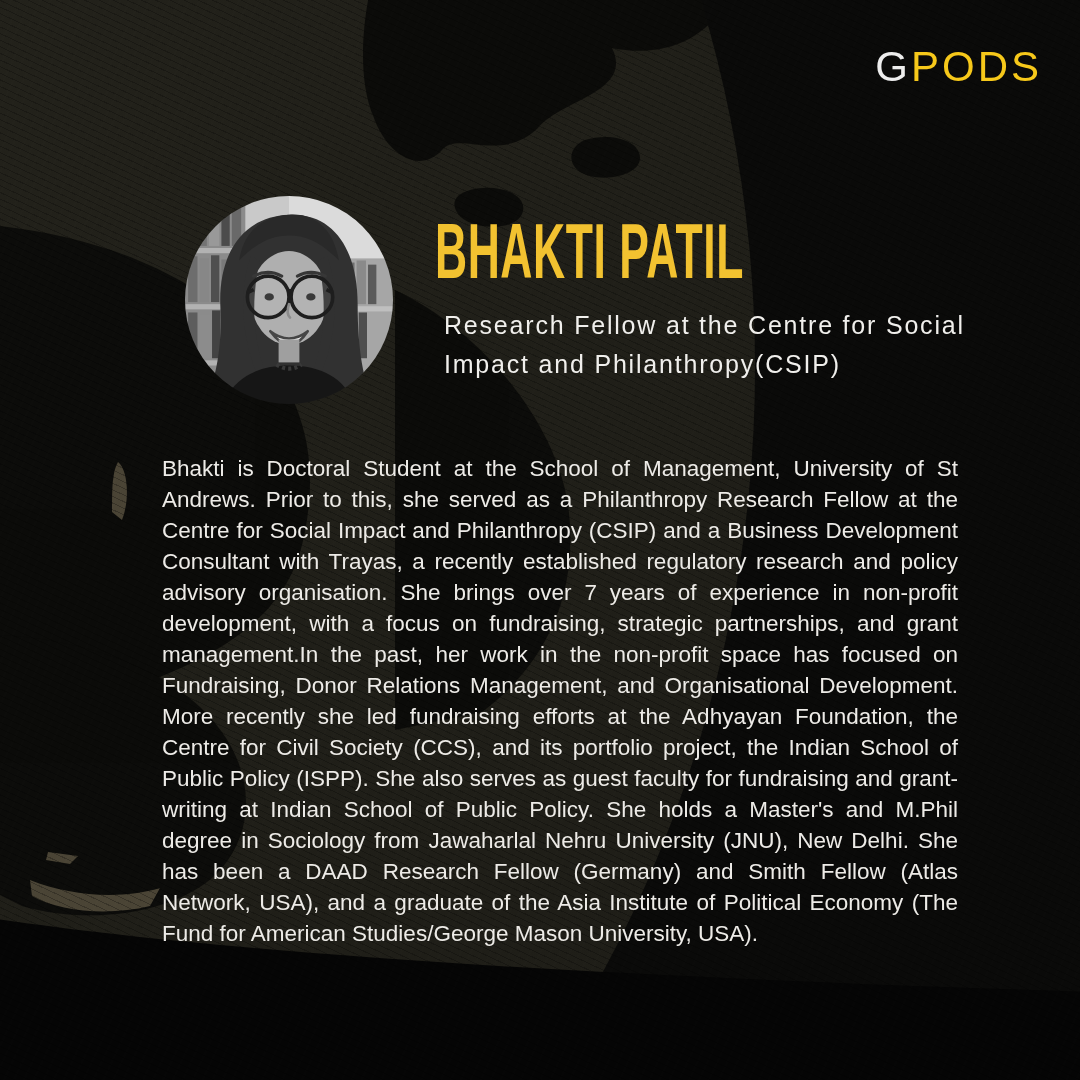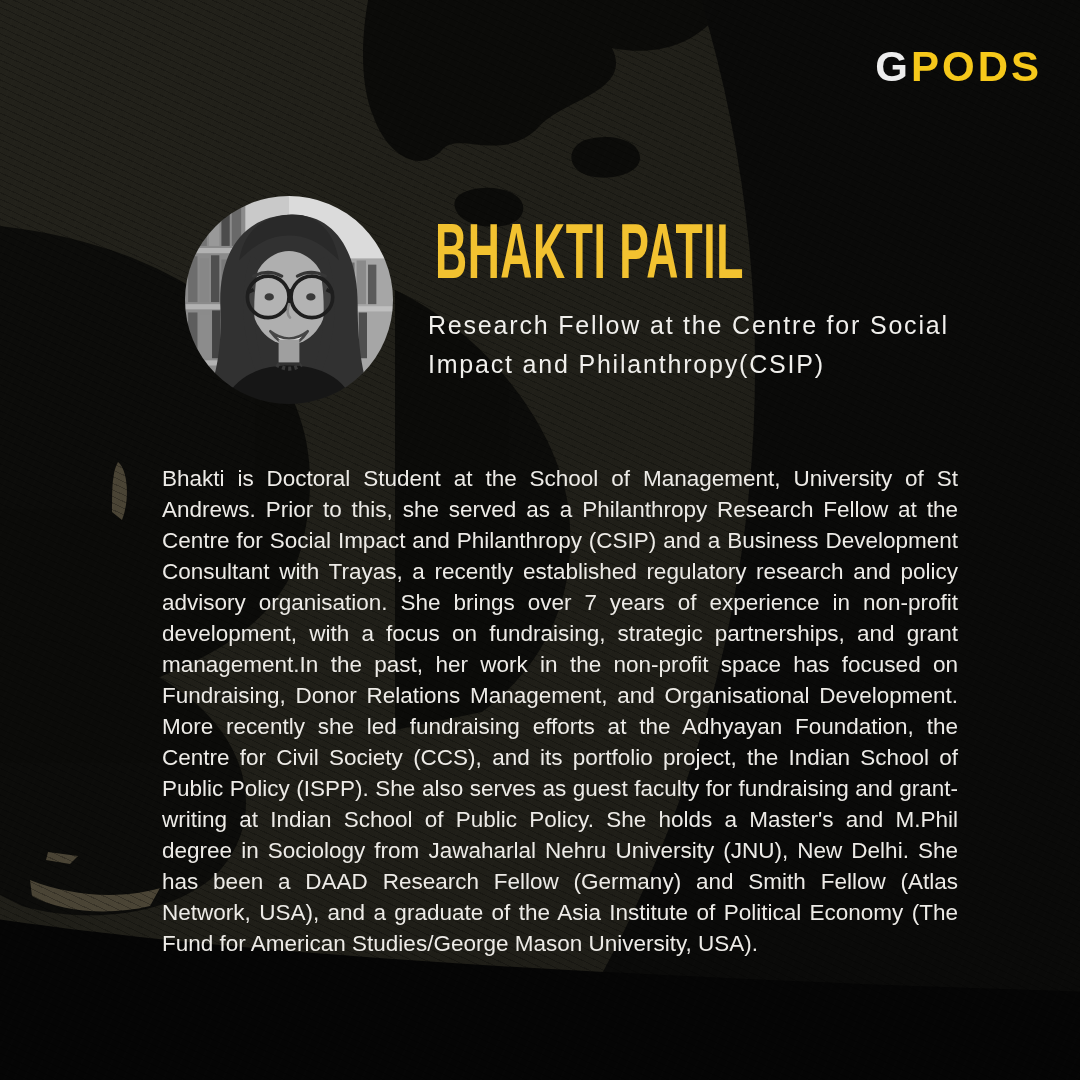--- a/index.html
+++ b/index.html
@@ -15,47 +15,47 @@
   #texture-overlay{
     position:absolute;inset:0;pointer-events:none;
     background:
       repeating-linear-gradient(115deg, rgba(255,255,255,0.016) 0 2px, rgba(0,0,0,0) 2px 9px),
       repeating-linear-gradient(25deg, rgba(0,0,0,0.25) 0 1px, rgba(0,0,0,0) 1px 6px);
     mix-blend-mode:overlay;
   }
   
   .logo{
     position:absolute;top:46px;right:38px;
-    font-size:42px;font-weight:700;letter-spacing:3px;line-height:1;
+    font-size:42px;font-weight:400;letter-spacing:3px;line-height:1;
   }
   .logo .g{color:var(--logo-white,#eee);}
   .logo .pods{color:var(--logo-yellow,#f6c81a);}
   
   .avatar{
     position:absolute;left:185px;top:196px;width:208px;height:208px;
     border-radius:50%;overflow:hidden;
   }
   .avatar svg{display:block;width:100%;height:100%;filter:grayscale(1);}
   
   .name{
     position:absolute;left:435px;top:212px;
     font-size:78px;font-weight:bold;line-height:1;letter-spacing:1px;
     color:var(--accent,#f2c230);
     transform:scaleX(0.57);transform-origin:left top;
     white-space:nowrap;
   }
   .role{
-    position:absolute;left:428px;top:306px;width:545px;
+    position:absolute;left:444px;top:306px;width:545px;
     font-size:25px;line-height:39px;letter-spacing:1.8px;
     color:var(--subtitle,#f0efec);
     font-weight:400;
   }
   
   .bio{
-    position:absolute;left:162px;top:463px;width:796px;
+    position:absolute;left:162px;top:453px;width:796px;
     font-size:22.5px;line-height:31px;
     color:var(--body,#edebe7);
     text-align:justify;
   }
   
   .website{
     position:absolute;left:36px;top:1026px;
     font-size:31px;letter-spacing:0.5px;
     color:var(--url,#efb722);
   }

